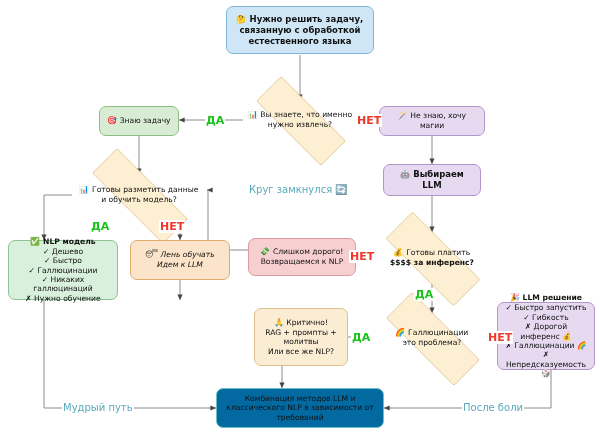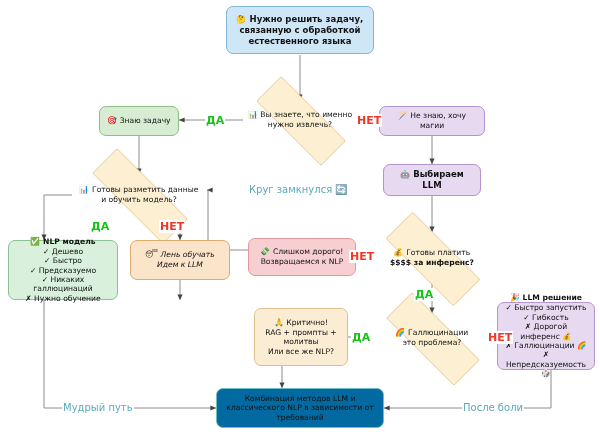--- a/index.html
+++ b/index.html
@@ -170,21 +170,21 @@
       <span class="listline">и обучить модель?</span>
     </div>
   </div>
 
   <div class="node rect c-mint t8" style="left:8px;top:240px;width:110px;height:60px;">
     <div class="inner">
       <span class="listline bold"><span class="ico">✅</span>
         <span>NLP модель</span></span>
       <span class="listline">✓ Дешево</span>
       <span class="listline">✓ Быстро</span>
-      <span class="listline">✓ Предсказуемо</span>
+      <span class="listline">✓ Галлюцинации</span>
       <span class="listline">✓ Никаких галлюцинаций</span>
       <span class="listline">✗ Нужно обучение</span>
     </div>
   </div>
 
   <div class="node rect c-orange t8" style="left:130px;top:240px;width:100px;height:40px;font-style:italic;">
     <div class="inner">
       <span class="listline"><span class="ico">😴</span>
         <span>Лень обучать</span></span>
       <span class="listline">Идем к LLM</span>

